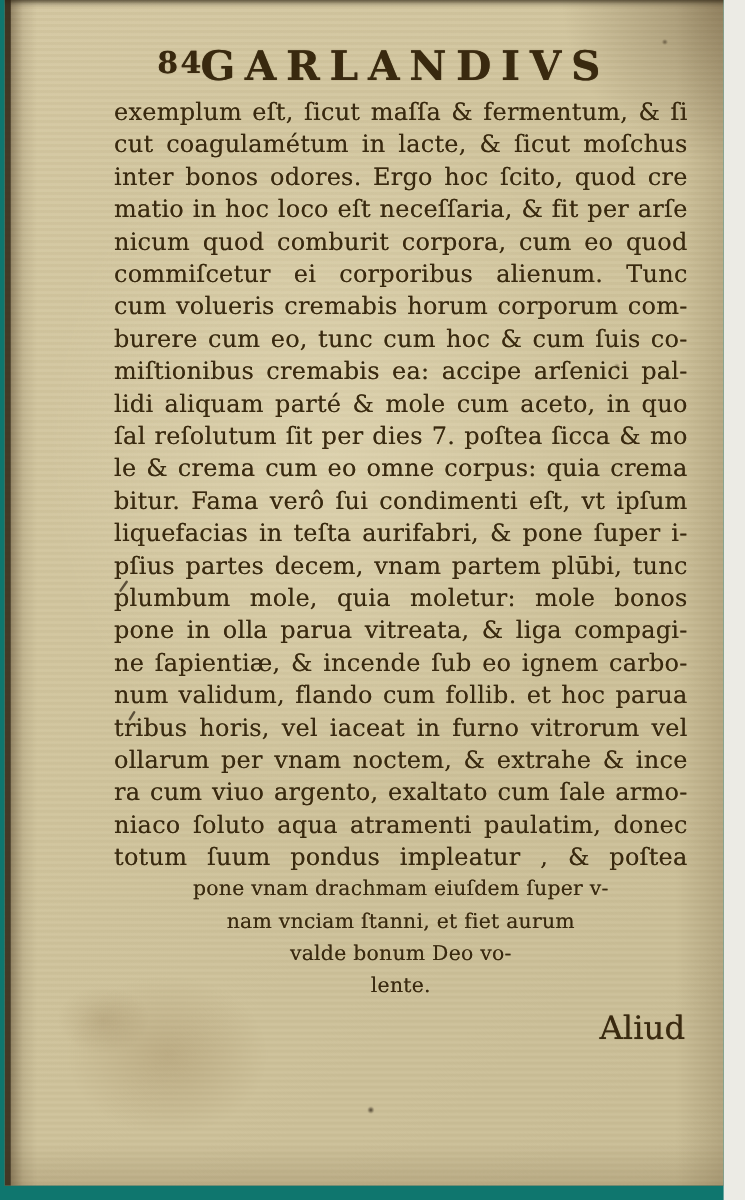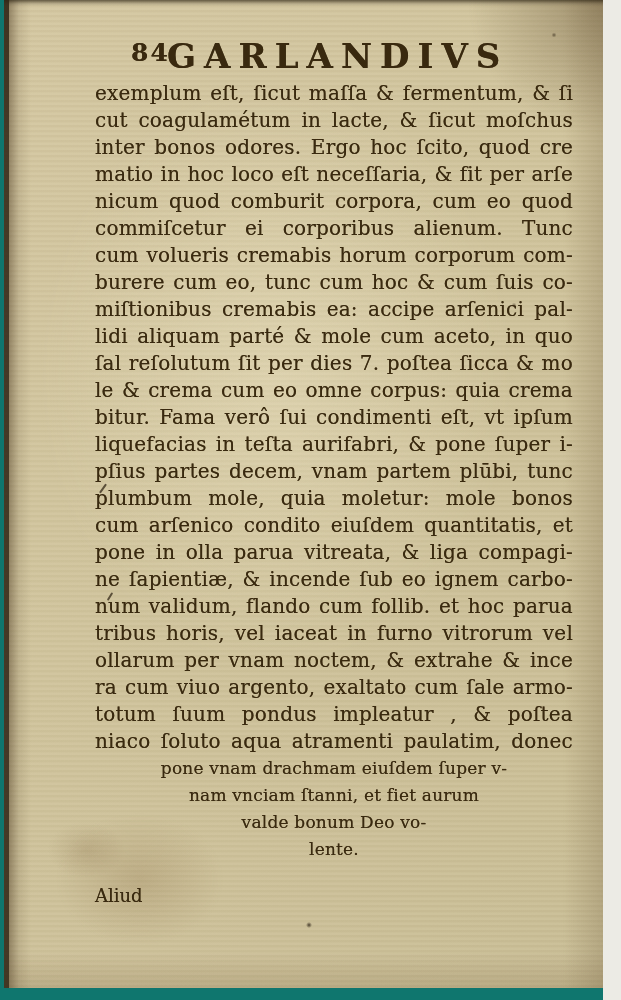--- a/index.html
+++ b/index.html
@@ -110,23 +110,23 @@
   .closing-lines .line {
     font-size: 17px;
     line-height: 27px;
     text-align: center;
     text-align-last: center;
     letter-spacing: 0.2px;
     text-shadow: 0 0 0.55px rgba(57, 41, 15, 0.65);
   }
 
   .catchword {
-    margin-top: 22px;
-    text-align: left;
-    font-size: 18px;
+    margin-top: 6px;
+    text-align: right;
+    font-size: 27px;
     padding-right: 2px;
     text-shadow: 0 0 0.6px rgba(57, 41, 15, 0.7);
   }
 </style>
 </head>
 <body>
 
 <div class="scan">
   <div class="page">
 
@@ -150,29 +150,28 @@
           <div class="line">cum volueris cremabis horum corporum com-</div>
           <div class="line">burere cum eo, tunc cum hoc &amp; cum ſuis co-</div>
           <div class="line">miſtionibus cremabis ea: accipe arſenici pal-</div>
           <div class="line">lidi aliquam parté &amp; mole cum aceto, in quo</div>
           <div class="line">ſal reſolutum ſit per dies 7. poſtea ſicca &amp; mo</div>
           <div class="line">le &amp; crema cum eo omne corpus: quia crema</div>
           <div class="line">bitur. Fama verô ſui condimenti eſt, vt ipſum</div>
           <div class="line">liquefacias in teſta aurifabri, &amp; pone ſuper i-</div>
           <div class="line">pſius partes decem, vnam partem plūbi, tunc</div>
           <div class="line">plumbum mole, quia moletur: mole bonos</div>
-          <div class="line">cum arſenico condito eiuſdem quantitatis, et</div>
           <div class="line">pone in olla parua vitreata, &amp; liga compagi-</div>
           <div class="line">ne ſapientiæ, &amp; incende ſub eo ignem carbo-</div>
           <div class="line">num validum, flando cum follib. et hoc parua</div>
           <div class="line">tribus horis, vel iaceat in furno vitrorum vel</div>
           <div class="line">ollarum per vnam noctem, &amp; extrahe &amp; ince</div>
           <div class="line">ra cum viuo argento, exaltato cum ſale armo-</div>
+          <div class="line">niaco ſoluto aqua atramenti paulatim, donec</div>
           <div class="line">totum ſuum pondus impleatur , &amp; poſtea</div>
-          <div class="line">niaco ſoluto aqua atramenti paulatim, donec</div>
         </div>
 
       <div class="closing-lines">
           <div class="line">pone vnam drachmam eiuſdem ſuper v-</div>
           <div class="line">nam vnciam ſtanni, et fiet aurum</div>
           <div class="line">valde bonum Deo vo-</div>
           <div class="line">lente.</div>
         </div>
 
       <div class="catchword">Aliud</div>

